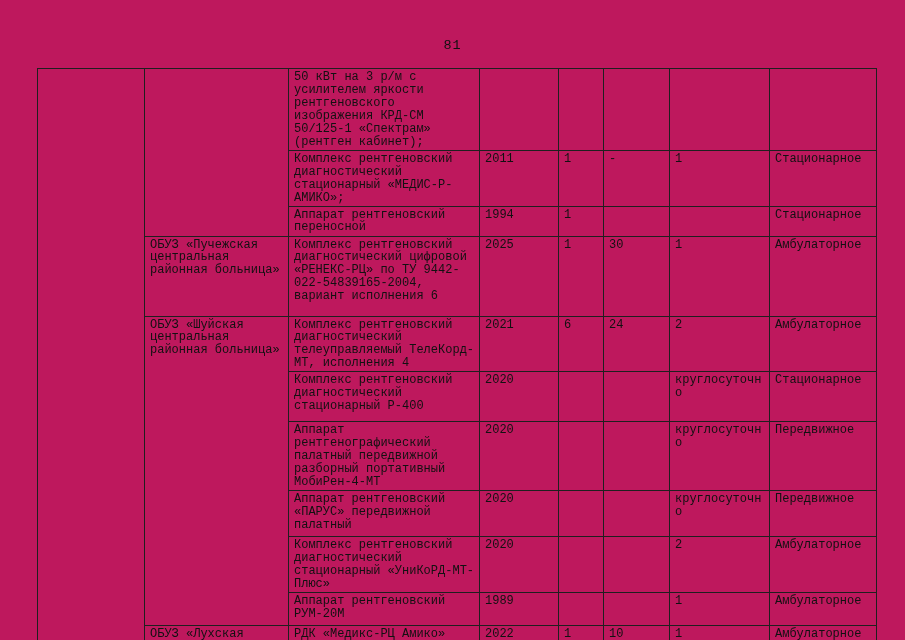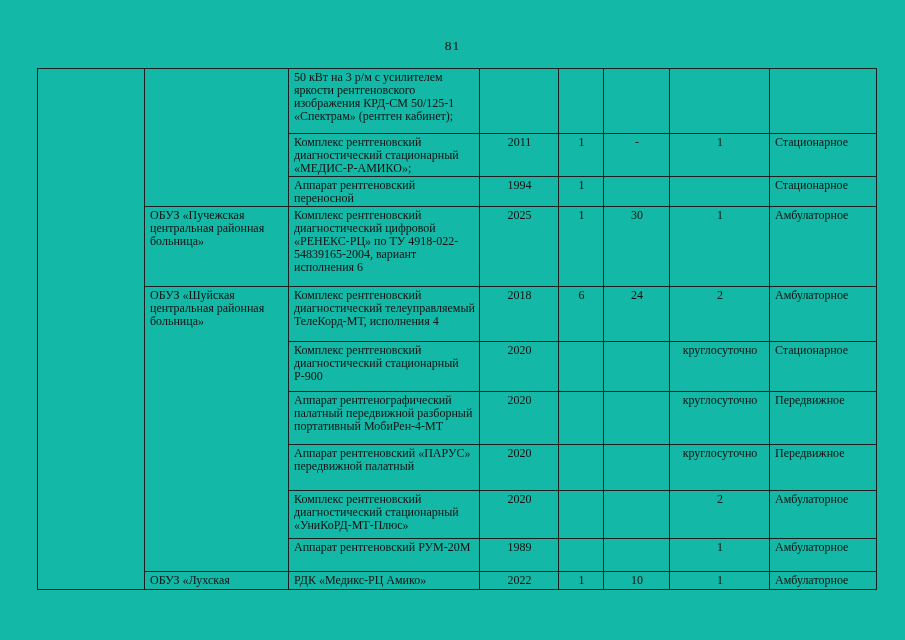--- a/index.html
+++ b/index.html
@@ -4,22 +4,22 @@
 <style>
   html, body {
     margin: 0;
     padding: 0;
     background: #ffffff;
   }
   .page {
     position: relative;
     width: 905px;
     height: 640px;
-    background: #14b8a6;
-    font-family: Liberation Serif, serif;
+    background: #be185d;
+    font-family: Liberation Mono, monospace;
     color: #111111;
     overflow: hidden;
   }
   .pagenum {
     position: absolute;
     top: 38px;
     left: 0;
     width: 905px;
     text-align: center;
     font-size: 13.5px;
@@ -36,21 +36,21 @@
     line-height: 1.08;
   }
   table.doc-table td {
     border: 1px solid #1f1f1f;
     vertical-align: top;
     padding: 2px 4px 1px 5px;
     overflow: hidden;
     word-wrap: break-word;
   }
   td.num {
-    text-align: center;
+    text-align: left;
     padding-left: 2px;
     padding-right: 2px;
   }
   td.txt { text-align: left; }
 </style>
 </head>
 <body>
 
 <div class="page">
   <div class="pagenum">81</div>
@@ -88,38 +88,38 @@
       <tr style="height:30px">
         <td class="txt">Аппарат рентгеновский переносной</td>
         <td class="num">1994</td>
         <td class="num">1</td>
         <td class="num"></td>
         <td class="num"></td>
         <td class="txt">Стационарное</td>
       </tr>
       <tr style="height:80px">
         <td class="txt">ОБУЗ «Пучежская центральная районная больница»</td>
-        <td class="txt">Комплекс рентгеновский диагностический цифровой «РЕНЕКС-РЦ» по ТУ 4918-022-54839165-2004, вариант исполнения 6</td>
+        <td class="txt">Комплекс рентгеновский диагностический цифровой «РЕНЕКС-РЦ» по ТУ 9442-022-54839165-2004, вариант исполнения 6</td>
         <td class="num">2025</td>
         <td class="num">1</td>
         <td class="num">30</td>
         <td class="num">1</td>
         <td class="txt">Амбулаторное</td>
       </tr>
       <tr style="height:55px">
         <td class="txt" rowspan="6">ОБУЗ «Шуйская центральная районная больница»</td>
         <td class="txt">Комплекс рентгеновский диагностический телеуправляемый ТелеКорд-МТ, исполнения 4</td>
-        <td class="num">2018</td>
+        <td class="num">2021</td>
         <td class="num">6</td>
         <td class="num">24</td>
         <td class="num">2</td>
         <td class="txt">Амбулаторное</td>
       </tr>
       <tr style="height:50px">
-        <td class="txt">Комплекс рентгеновский диагностический стационарный Р-900</td>
+        <td class="txt">Комплекс рентгеновский диагностический стационарный Р-400</td>
         <td class="num">2020</td>
         <td class="num"></td>
         <td class="num"></td>
         <td class="num">круглосуточно</td>
         <td class="txt">Стационарное</td>
       </tr>
       <tr style="height:53px">
         <td class="txt">Аппарат рентгенографический палатный передвижной разборный портативный МобиРен-4-МТ</td>
         <td class="num">2020</td>
         <td class="num"></td>

